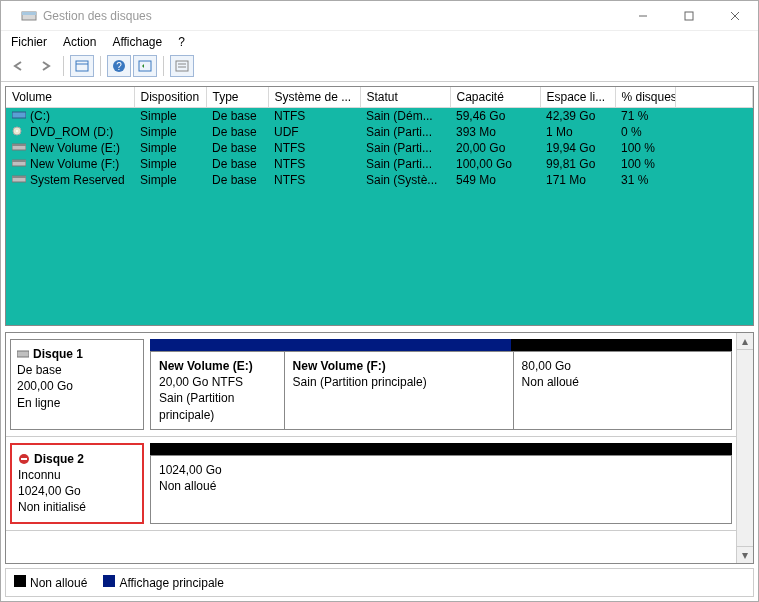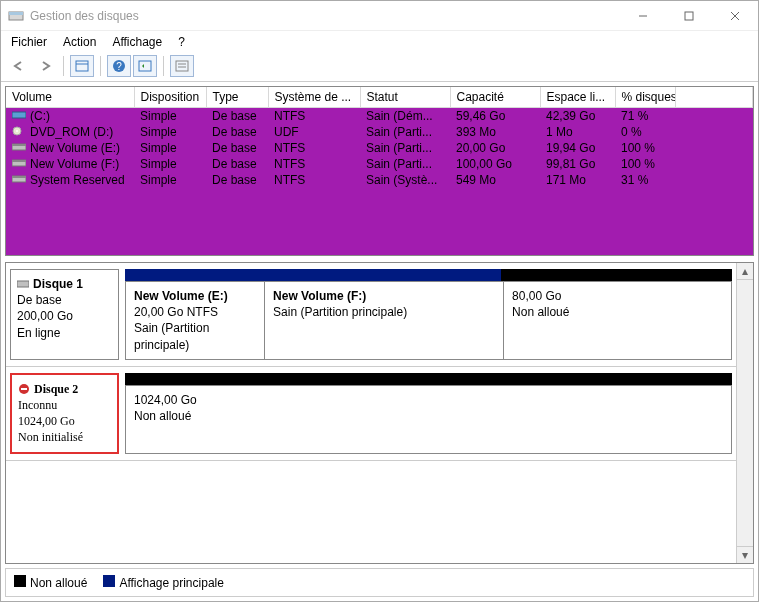--- a/index.html
+++ b/index.html
@@ -16,21 +16,21 @@
     height: 602px;
     border: 1px solid #aaa;
     display: flex;
     flex-direction: column;
     background: #fff;
   }
   .titlebar {
     height: 30px;
     display: flex;
     align-items: center;
-    padding: 0 0 0 7px;
+    padding: 0 0 0 20px;
     background: #fff;
     border-bottom: 1px solid #eee;
   }
   .titlebar .app-icon {
     width: 16px; height: 16px;
     margin-right: 6px;
   }
   .titlebar .title {
     flex: 1;
     color: #999;
@@ -70,23 +70,23 @@
   .tsep { width:1px; height:20px; background:#ccc; margin:0 4px; }
   .content {
     flex: 1;
     display: flex;
     flex-direction: column;
     padding: 4px;
     min-height: 0;
   }
   .table-pane {
     border: 1px solid #888;
-    height: 170px;
+    height: 240px;
     overflow: hidden;
-    background: #a21caf;
+    background: #14b8a6;
   }
   table {
     width: 100%;
     border-collapse: collapse;
     table-layout: fixed;
   }
   th {
     text-align: left;
     font-weight: normal;
     font-size: 12px;
@@ -118,30 +118,29 @@
   .gp-scrollbar .arrow { height:17px; display:flex; align-items:center; justify-content:center; color:#666; border-bottom:1px solid #ccc; }
   .gp-scrollbar .arrow:last-child { border-bottom:none; border-top:1px solid #ccc; }
   .gp-scrollbar .track { flex:1; }
   .disk-row {
     display: flex;
     border-bottom: 1px solid #ccc;
     padding: 6px 4px;
     gap: 6px;
   }
   .disk-info {
-    width: 109px;
+    width: 134px;
     border: 1px solid #888;
     background: #fff;
     padding: 6px 6px;
     font-size: 12px;
     line-height: 1.35;
   }
   .disk-info.highlight {
     border: 2px solid #e03030;
-    font-family: Liberation Serif, serif;
   }
   .disk-info .name { font-weight: bold; display:flex; align-items:center; gap:4px; }
   .partitions {
     flex: 1;
     display: flex;
     flex-direction: column;
   }
   .strip {
     display:flex;
     height: 12px;

